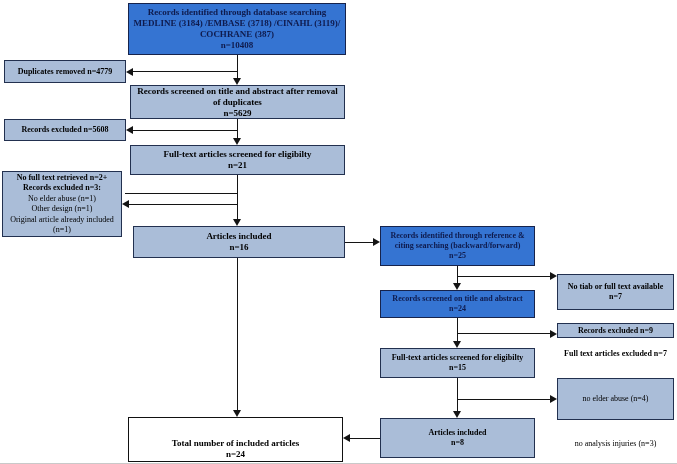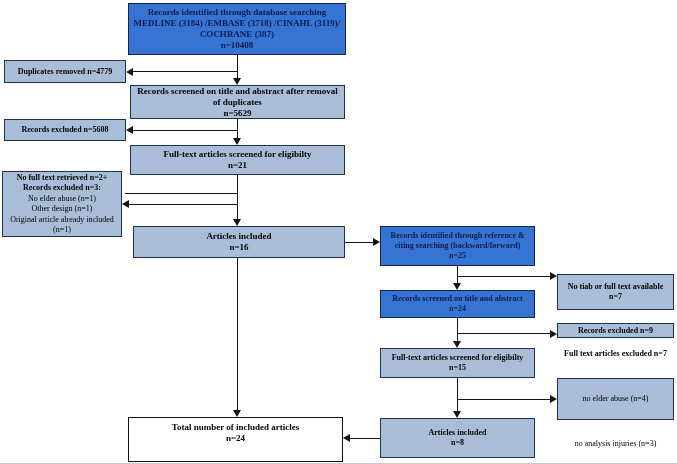--- a/index.html
+++ b/index.html
@@ -14,21 +14,21 @@
   }
   .blue  { background:#3574d2; border:1.5px solid #16234c; color:#0f1b4d; }
   .light { background:#aabdd8; border:1.3px solid #22304f; color:#000; }
   .white { background:#ffffff; border:1.3px solid #111;    color:#000; }
   .c  { font-size:9px;   line-height:11px;   }  
   .s  { font-size:8px;   line-height:10px;   }  
   .xs { font-size:8px;   line-height:10.5px; }  
   .ln { width:100%; }
   .ln.r  { font-weight:normal; }
   .ln.nw { white-space:nowrap; }
-  .topline { justify-content:flex-start; padding-top:4px; }
+  .topline { justify-content:flex-start; padding-top:20px; }
   .vline,.hline { position:absolute; background:#141414; }
   .vline { width:1.3px; }
   .hline { height:1.3px; }
   .arr { position:absolute; width:0; height:0; }
   .arr.down  { border-left:4px solid transparent; border-right:4px solid transparent; border-top:7px solid #141414; }
   .arr.left  { border-top:4px solid transparent; border-bottom:4px solid transparent; border-right:7px solid #141414; }
   .arr.right { border-top:4px solid transparent; border-bottom:4px solid transparent; border-left:7px solid #141414; }
   .edge { position:absolute; background:#c9c9c9; }
 </style>
 </head>

